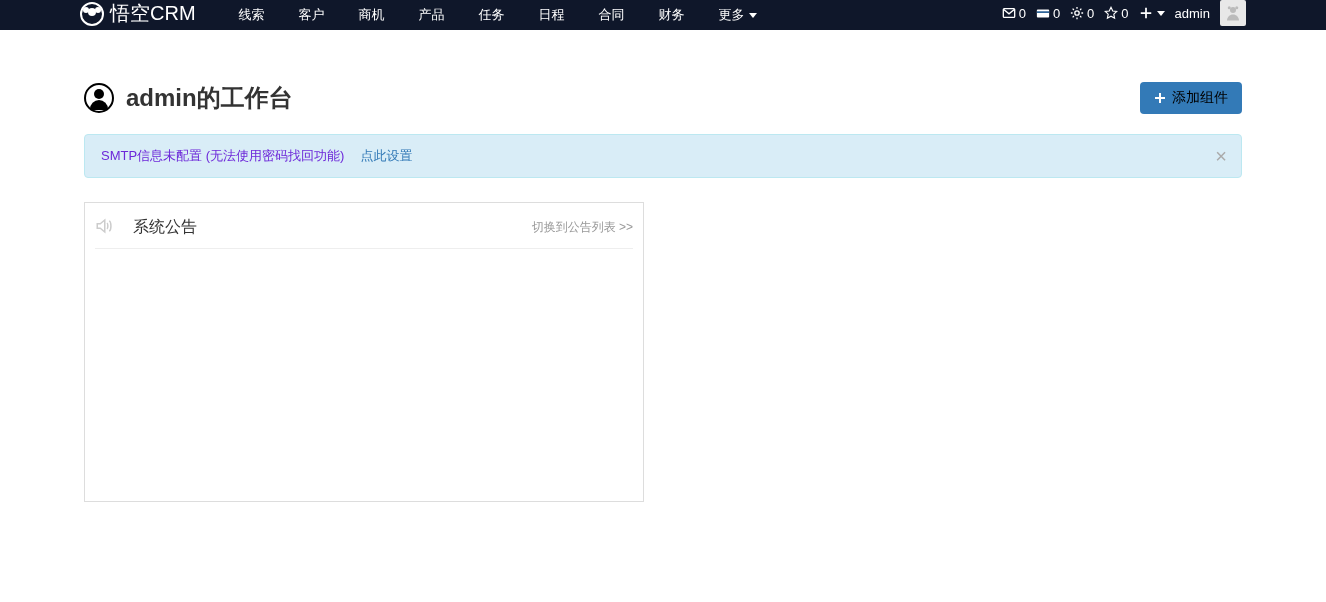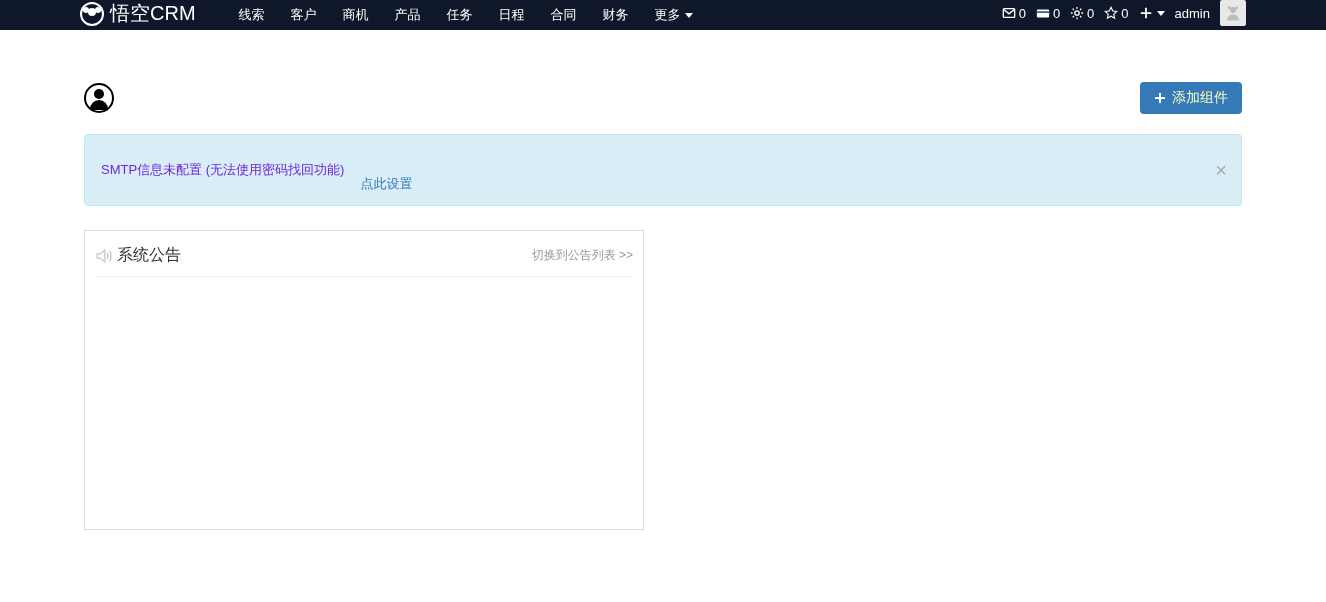--- a/index.html
+++ b/index.html
@@ -33,21 +33,21 @@
     }
     .logo-icon::before {
       content: "";
       position: absolute;
       width: 8px; height: 8px;
       background: #fff;
       border-radius: 50%;
       top: 4px;
       box-shadow: -6px -2px 0 -1px #fff, 6px -2px 0 -1px #fff;
     }
-    .nav-links { display: flex; gap: 0; }
+    .nav-links { display: flex; gap: 8px; }
     .nav-links a {
       color: #fff;
       text-decoration: none;
       font-size: 13px;
       padding: 0 13px;
       line-height: 30px;
       display: flex;
       align-items: center;
       gap: 4px;
     }
@@ -113,21 +113,21 @@
       position: absolute;
       width: 18px; height: 10px;
       background: #000;
       border-radius: 10px 10px 0 0;
       bottom: 1px; left: 50%;
       transform: translateX(-50%);
     }
     .page-title { font-size: 24px; font-weight: bold; }
     .btn-add {
       background: #337ab7;
-      color: #fef9c3;
+      color: #000000;
       border: none;
       border-radius: 4px;
       padding: 7px 14px;
       font-size: 14px;
       cursor: pointer;
       display: flex;
       align-items: center;
       gap: 6px;
     }
     
@@ -135,21 +135,21 @@
       background: #d9edf7;
       border: 1px solid #bce8f1;
       border-radius: 4px;
       padding: 12px 16px;
       display: flex;
       align-items: center;
       position: relative;
       margin-bottom: 24px;
     }
     .alert-red { color: #6d28d9; font-size: 13px; }
-    .alert-link { color: #337ab7; font-size: 13px; margin-left: 16px; text-decoration: none; margin-top: 28px; }
+    .alert-link { color: #337ab7; font-size: 13px; margin-left: 16px; text-decoration: none; }
     .alert-close {
       position: absolute;
       right: 14px;
       font-size: 20px;
       color: #aaa;
       cursor: pointer;
       line-height: 1;
     }
     
     .widget {
@@ -158,21 +158,21 @@
       height: 300px;
       padding: 10px;
     }
     .widget-header {
       display: flex;
       align-items: center;
       justify-content: space-between;
       padding: 4px 0 10px;
       border-bottom: 1px solid #eee;
     }
-    .widget-title-wrap { display: flex; align-items: center; gap: 4px; }
+    .widget-title-wrap { display: flex; align-items: flex-start; gap: 20px; }
     .speaker-icon { width: 18px; height: 18px; color: #ccc; }
     .widget-title { font-size: 16px; }
     .widget-link { color: #999; font-size: 12px; text-decoration: none; }
   </style>
 </head>
 <body>
 
 <div class="navbar">
   <div class="navbar-brand">
     <span class="logo-icon"></span>
@@ -235,20 +235,21 @@
           <circle cx="17" cy="5" r="2"></circle>
         </svg>
     </span>
   </div>
 </div>
 
 <div class="container">
   <div class="header-row">
     <div class="title-wrap">
       <span class="user-icon"></span>
+      <h1 class="page-title">admin的工作台</h1>
     </div>
     <button class="btn-add">
       <svg width="12" height="12" viewBox="0 0 12 12" stroke="#fff" stroke-width="2">
           <path d="M6 1v10M1 6h10"></path>
         </svg>
       <span>添加组件</span>
     </button>
   </div>
 
   <div class="alert">

